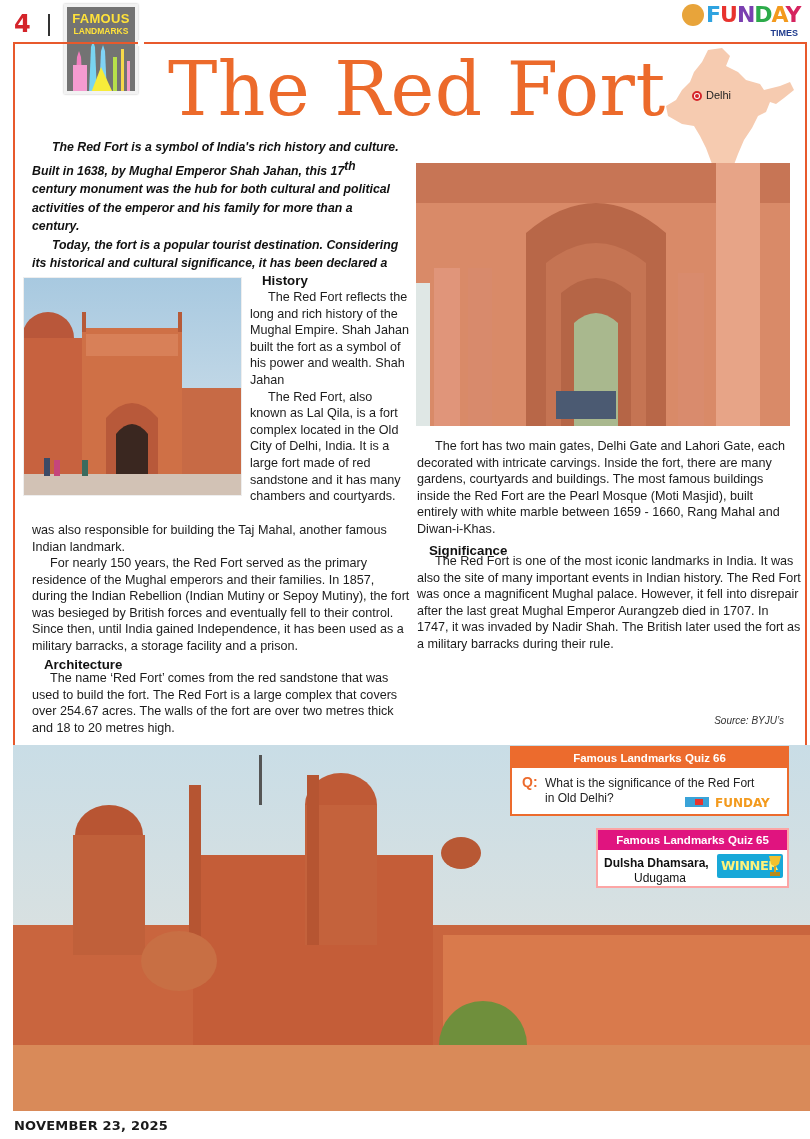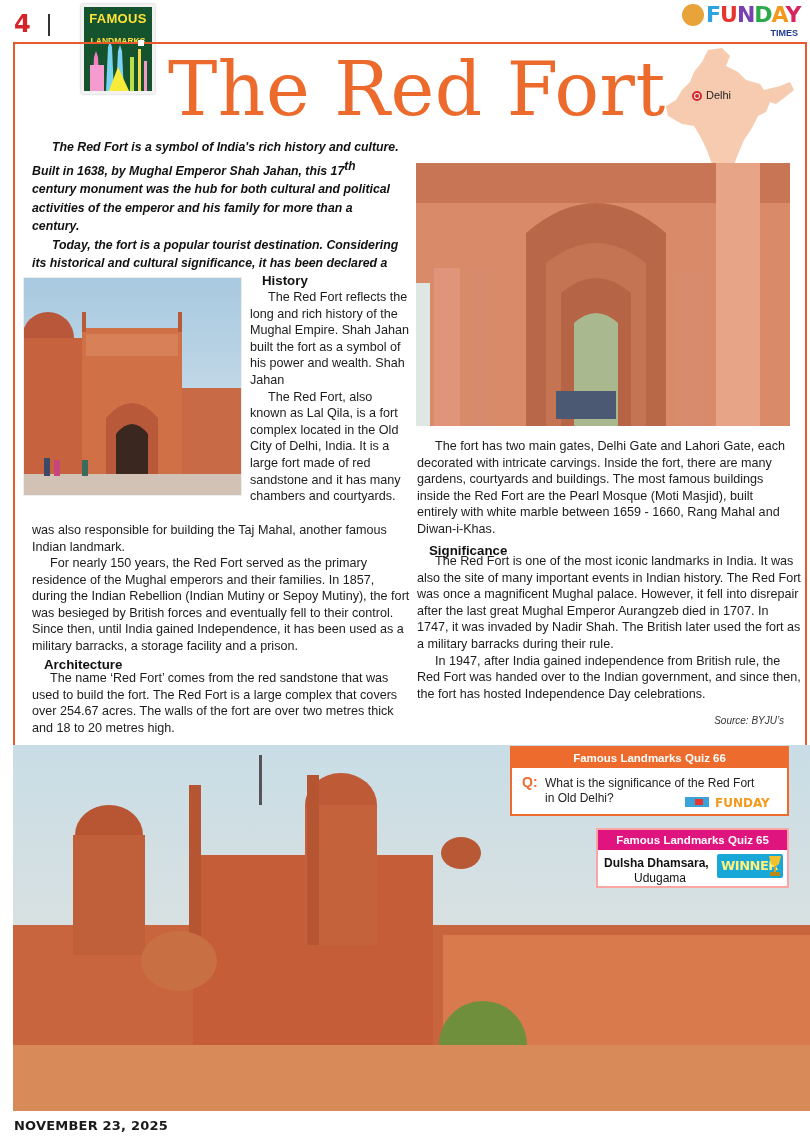--- a/index.html
+++ b/index.html
@@ -2,23 +2,23 @@
 <html><head>
 <meta charset="utf-8">
 <style>
   * { box-sizing: border-box; margin: 0; padding: 0; }
   html, body { width: 810px; height: 1139px; background: #ffffff; overflow: hidden; }
   body { position: relative; font-family: "Liberation Sans", sans-serif; color: #1a1a1a; }
 
   .page-num { position: absolute; left: 14px; top: 10px; font: bold 24px "DejaVu Sans", sans-serif; color: #d4242a; }
   .page-sep { position: absolute; left: 48px; top: 14px; width: 2px; height: 22px; background: #333; }
 
-  .series-logo { position: absolute; left: 81px; top: 4px; width: 74px; height: 90px; background: #14532d; border: 3px solid #f2f2f2; box-shadow: 0 0 2px #bbb; overflow: hidden; }
+  .series-logo { position: absolute; left: 64px; top: 4px; width: 74px; height: 90px; background: #737373; border: 3px solid #f2f2f2; box-shadow: 0 0 2px #bbb; overflow: hidden; }
   .series-logo .t1 { position: absolute; left: 0; right: 0; top: 4px; text-align: center; font: bold 13px "Liberation Sans", sans-serif; color: #ffe23a; letter-spacing: 0.3px; }
-  .series-logo .t2 { position: absolute; left: 0; right: 0; top: 19px; text-align: center; font: bold 8.5px "Liberation Sans", sans-serif; color: #ffe23a; margin-top: 10px; }
+  .series-logo .t2 { position: absolute; left: 0; right: 0; top: 19px; text-align: center; font: bold 8.5px "Liberation Sans", sans-serif; color: #ffe23a; }
   .series-logo svg { position: absolute; left: 0; top: 30px; }
 
   .brand { position: absolute; right: 8px; top: 2px; width: 120px; height: 38px; }
   .brand .mascot { position: absolute; left: 0; top: 2px; width: 22px; height: 22px; border-radius: 50%; background: #e8a43a; }
   .brand .word { position: absolute; left: 24px; top: 0; font: bold 22px "DejaVu Sans", sans-serif; letter-spacing: -1px; }
   .brand .times { position: absolute; right: 4px; top: 26px; font: bold 9px "Liberation Sans", sans-serif; color: #1f3b8e; }
 
   .frame { position: absolute; left: 13px; top: 42px; width: 794px; height: 1052px; border: 2px solid #e8592c; border-bottom: none; }
   .frame-gap { position: absolute; left: 138px; top: 40px; width: 6px; height: 6px; background: #fff; }
 
@@ -172,21 +172,20 @@
 <div class="body-text arch-body">
   <p>The name ‘Red Fort’ comes from the red sandstone that was used to build the fort. The Red Fort is a large complex that covers over 254.67 acres. The walls of the fort are over two metres thick and 18 to 20 metres high.</p>
 </div>
 <div class="body-text gates-body">
   <p>The fort has two main gates, Delhi Gate and Lahori Gate, each decorated with intricate carvings. Inside the fort, there are many gardens, courtyards and buildings. The most famous buildings inside the Red Fort are the Pearl Mosque (Moti Masjid), built entirely with white marble between 1659 - 1660, Rang Mahal and Diwan-i-Khas.</p>
 </div>
 
 <div class="heading sig-head">Significance</div>
 <div class="body-text sig-body">
   <p>The Red Fort is one of the most iconic landmarks in India. It was also the site of many important events in Indian history. The Red Fort was once a magnificent Mughal palace. However, it fell into disrepair after the last great Mughal Emperor Aurangzeb died in 1707. In 1747, it was invaded by Nadir Shah. The British later used the fort as a military barracks during their rule.</p>
-  <p>In 1947, after India gained independence from British rule, the Red Fort was handed over to the Indian government, and since then, the fort has hosted Independence Day celebrations.</p>
 </div>
 <div class="source">Source: BYJU’s</div>
 
 <div class="photo-fort">
   <svg width="797" height="366" viewBox="0 0 797 366">
     <defs>
       <linearGradient id="sky2" x1="0" y1="0" x2="0" y2="1">
           <stop offset="0" stop-color="#c9dde6"></stop>
           <stop offset="1" stop-color="#e7e4dc"></stop>
         </linearGradient>

